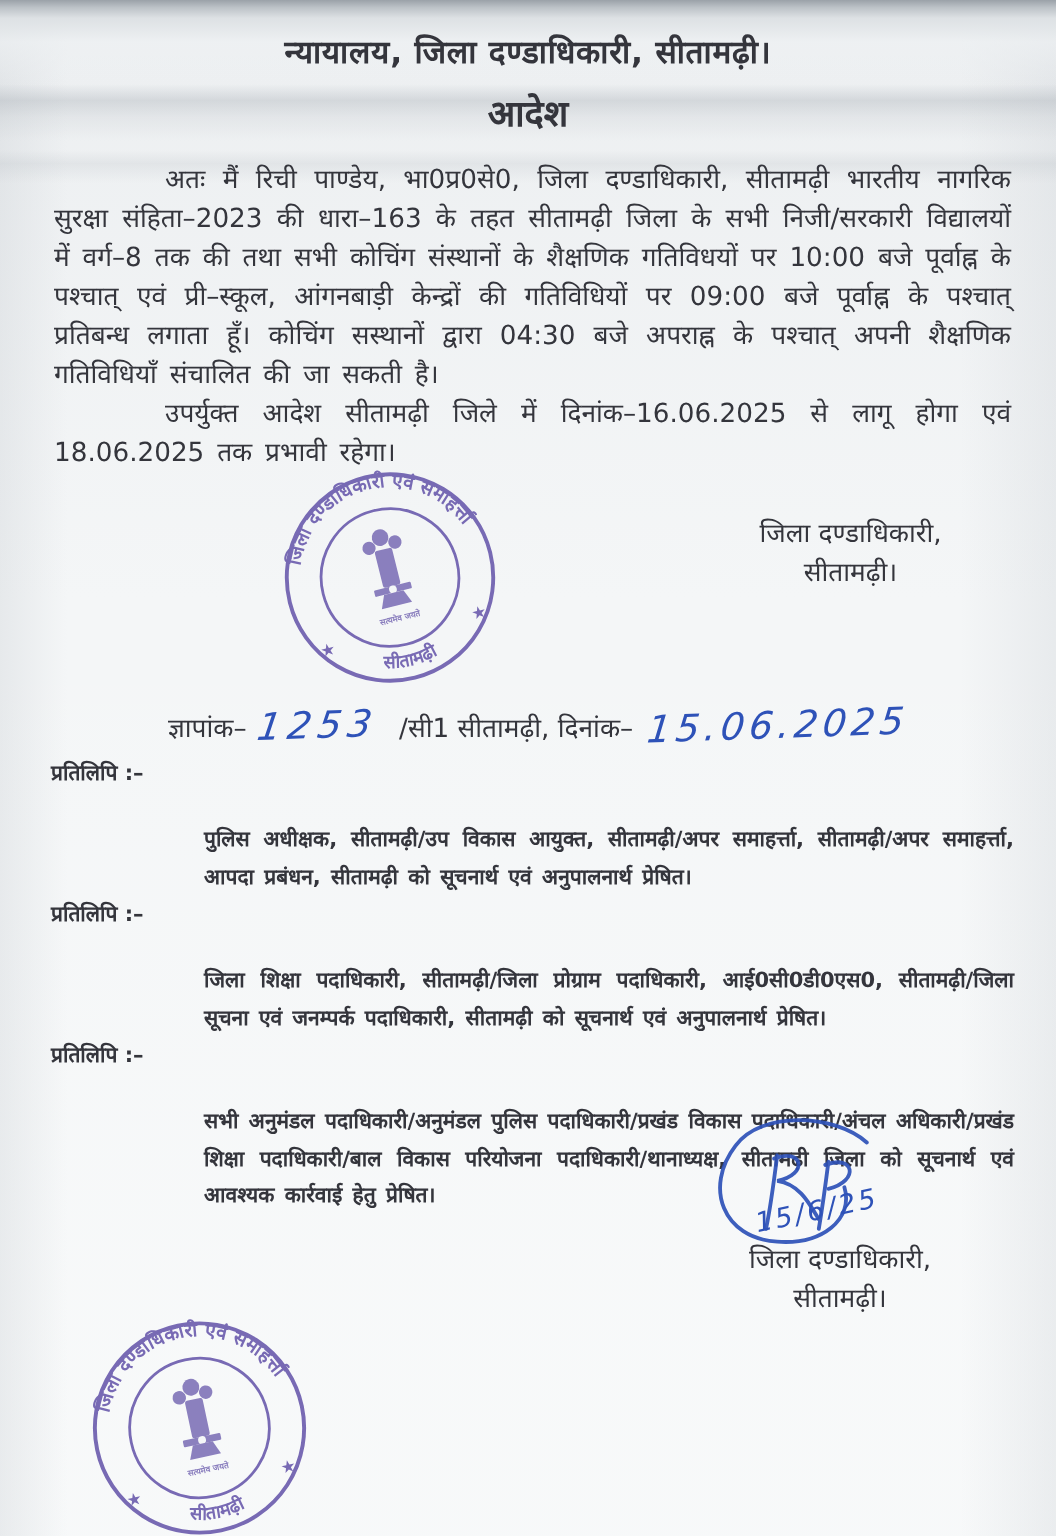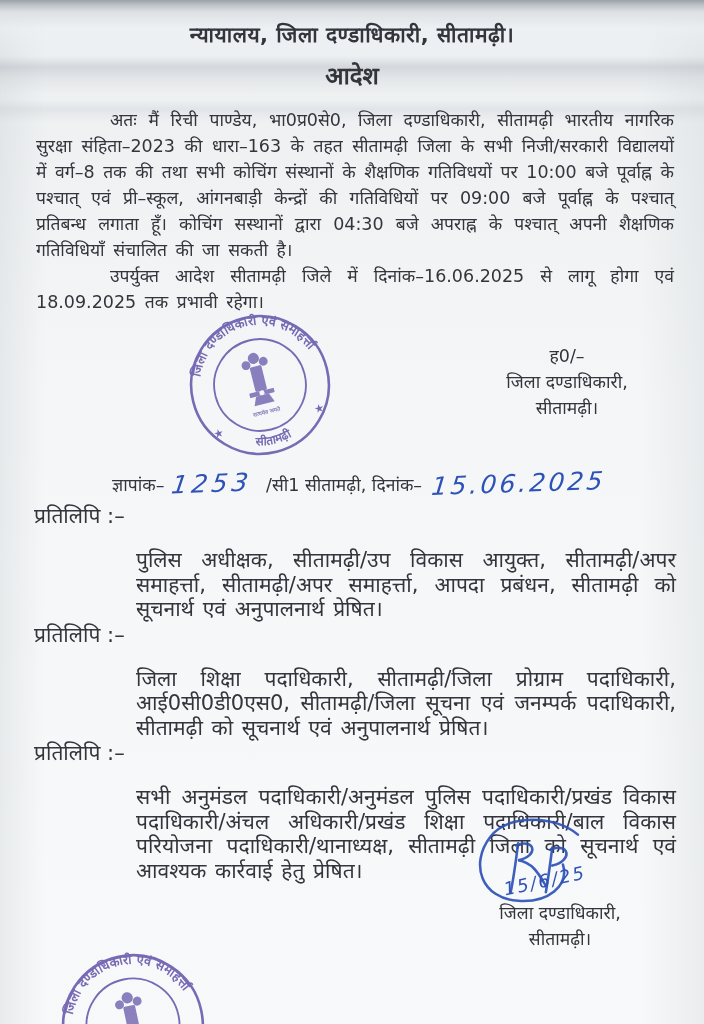--- a/index.html
+++ b/index.html
@@ -23,40 +23,40 @@
   .stamp-sig-zone { position:relative; height:150px; }
   .stamp { position:absolute; opacity:.88; }
   .stamp-1 { left:186px; top:-4px; width:148px; height:148px; transform:rotate(-14deg); }
   .stamp-2 { left:58px; top:66px; width:150px; height:150px; transform:rotate(-12deg); }
   .sig-block { position:absolute; text-align:center; font-size:17.5px; line-height:26px; }
   .sig-top { right:42px; top:28px; width:190px; }
   .memo-line { padding-left:112px; margin-top:4px; font-size:17.5px; display:flex; align-items:center; white-space:nowrap; }
   .handwritten { color:#2e52b8; font-style:italic; }
   .hw-number { font-size:25px; letter-spacing:4px; transform:skewX(-10deg) rotate(-2deg); display:inline-block; margin:0 14px 0 8px; }
   .hw-date { font-size:25px; letter-spacing:3px; transform:skewX(-8deg) rotate(-2deg); display:inline-block; margin-left:10px; }
-  .copies { padding:6px 28px 0 34px; font-size:21px; line-height:24.5px; }
+  .copies { padding:6px 28px 0 34px; font-size:14px; line-height:24.5px;font-weight:bold; }
   .copy-row { display:flex; margin-bottom:1px; }
   .copy-label { flex:0 0 102px; white-space:nowrap; }
   .copy-text { flex:1; text-align:justify; word-spacing:2px;margin-top:44px; }
   .bottom-zone { position:relative; height:250px; }
   .rp-sig { position:absolute; right:92px; top:-72px; width:160px; height:120px; z-index:3; pointer-events:none; }
   .rp-date { position:absolute; right:118px; top:-14px; font-size:18px; letter-spacing:2px; transform:rotate(-12deg); z-index:3; }
   .sig-bottom { right:44px; top:16px; width:200px; }
 </style>
 </head>
 <body>
 
 <div class="page">
 
   <div class="doc-title">न्यायालय, जिला दण्डाधिकारी, सीतामढ़ी।</div>
   <div class="doc-subtitle">आदेश</div>
 
   <div class="body-text">
     <div class="para">अतः मैं रिची पाण्डेय, भा0प्र0से0, जिला दण्डाधिकारी, सीतामढ़ी भारतीय नागरिक सुरक्षा संहिता–2023 की धारा–163 के तहत सीतामढ़ी जिला के सभी निजी/सरकारी विद्यालयों में वर्ग–8 तक की तथा सभी कोचिंग संस्थानों के शैक्षणिक गतिविधयों पर 10:00 बजे पूर्वाह्न के पश्चात् एवं प्री–स्कूल, आंगनबाड़ी केन्द्रों की गतिविधियों पर 09:00 बजे पूर्वाह्न के पश्चात् प्रतिबन्ध लगाता हूँ। कोचिंग सस्थानों द्वारा 04:30 बजे अपराह्न के पश्चात् अपनी शैक्षणिक गतिविधियाँ संचालित की जा सकती है।</div>
-    <div class="para">उपर्युक्त आदेश सीतामढ़ी जिले में दिनांक–16.06.2025 से लागू होगा एवं 18.09.2025 तक प्रभावी रहेगा।</div>
+    <div class="para">उपर्युक्त आदेश सीतामढ़ी जिले में दिनांक–16.06.2025 से लागू होगा एवं 18.06.2025 तक प्रभावी रहेगा।</div>
   </div>
 
   <div class="stamp-sig-zone">
 
     <svg class="stamp stamp-1" viewBox="0 0 200 200">
       <defs>
         <path id="stampA-top" d="M 25,130 A 81,81 0 1 1 175,130" fill="none"></path>
         <path id="stampA-bot" d="M 45,160 A 81,81 0 0 0 155,160" fill="none"></path>
       </defs>
       <circle cx="100" cy="100" r="93" fill="none" stroke="#6757ab" stroke-width="3.5"></circle>
@@ -75,21 +75,20 @@
           <circle cx="112" cy="70" r="6"></circle>
         <rect x="92" y="74" width="16" height="34" rx="2"></rect>
         <rect x="83" y="108" width="34" height="6" rx="1"></rect>
         <circle cx="100" cy="111" r="3.5" fill="#f4f6f7"></circle>
         <path d="M 86,126 L 114,126 L 109,114 L 91,114 Z"></path>
         <text x="100" y="140" font-size="7.5" text-anchor="middle" font-weight="bold">सत्यमेव जयते</text>
       </g>
     </svg>
 
     <div class="sig-block sig-top">
-      <div>ह0/–</div>
       <div>जिला दण्डाधिकारी,</div>
       <div>सीतामढ़ी।</div>
     </div>
   </div>
 
   <div class="memo-line">
     <span>ज्ञापांक–</span>
     <span class="handwritten hw-number">1253</span>
     <span>/सी1 सीतामढ़ी, दिनांक–</span>
     <span class="handwritten hw-date">15.06.2025</span>

